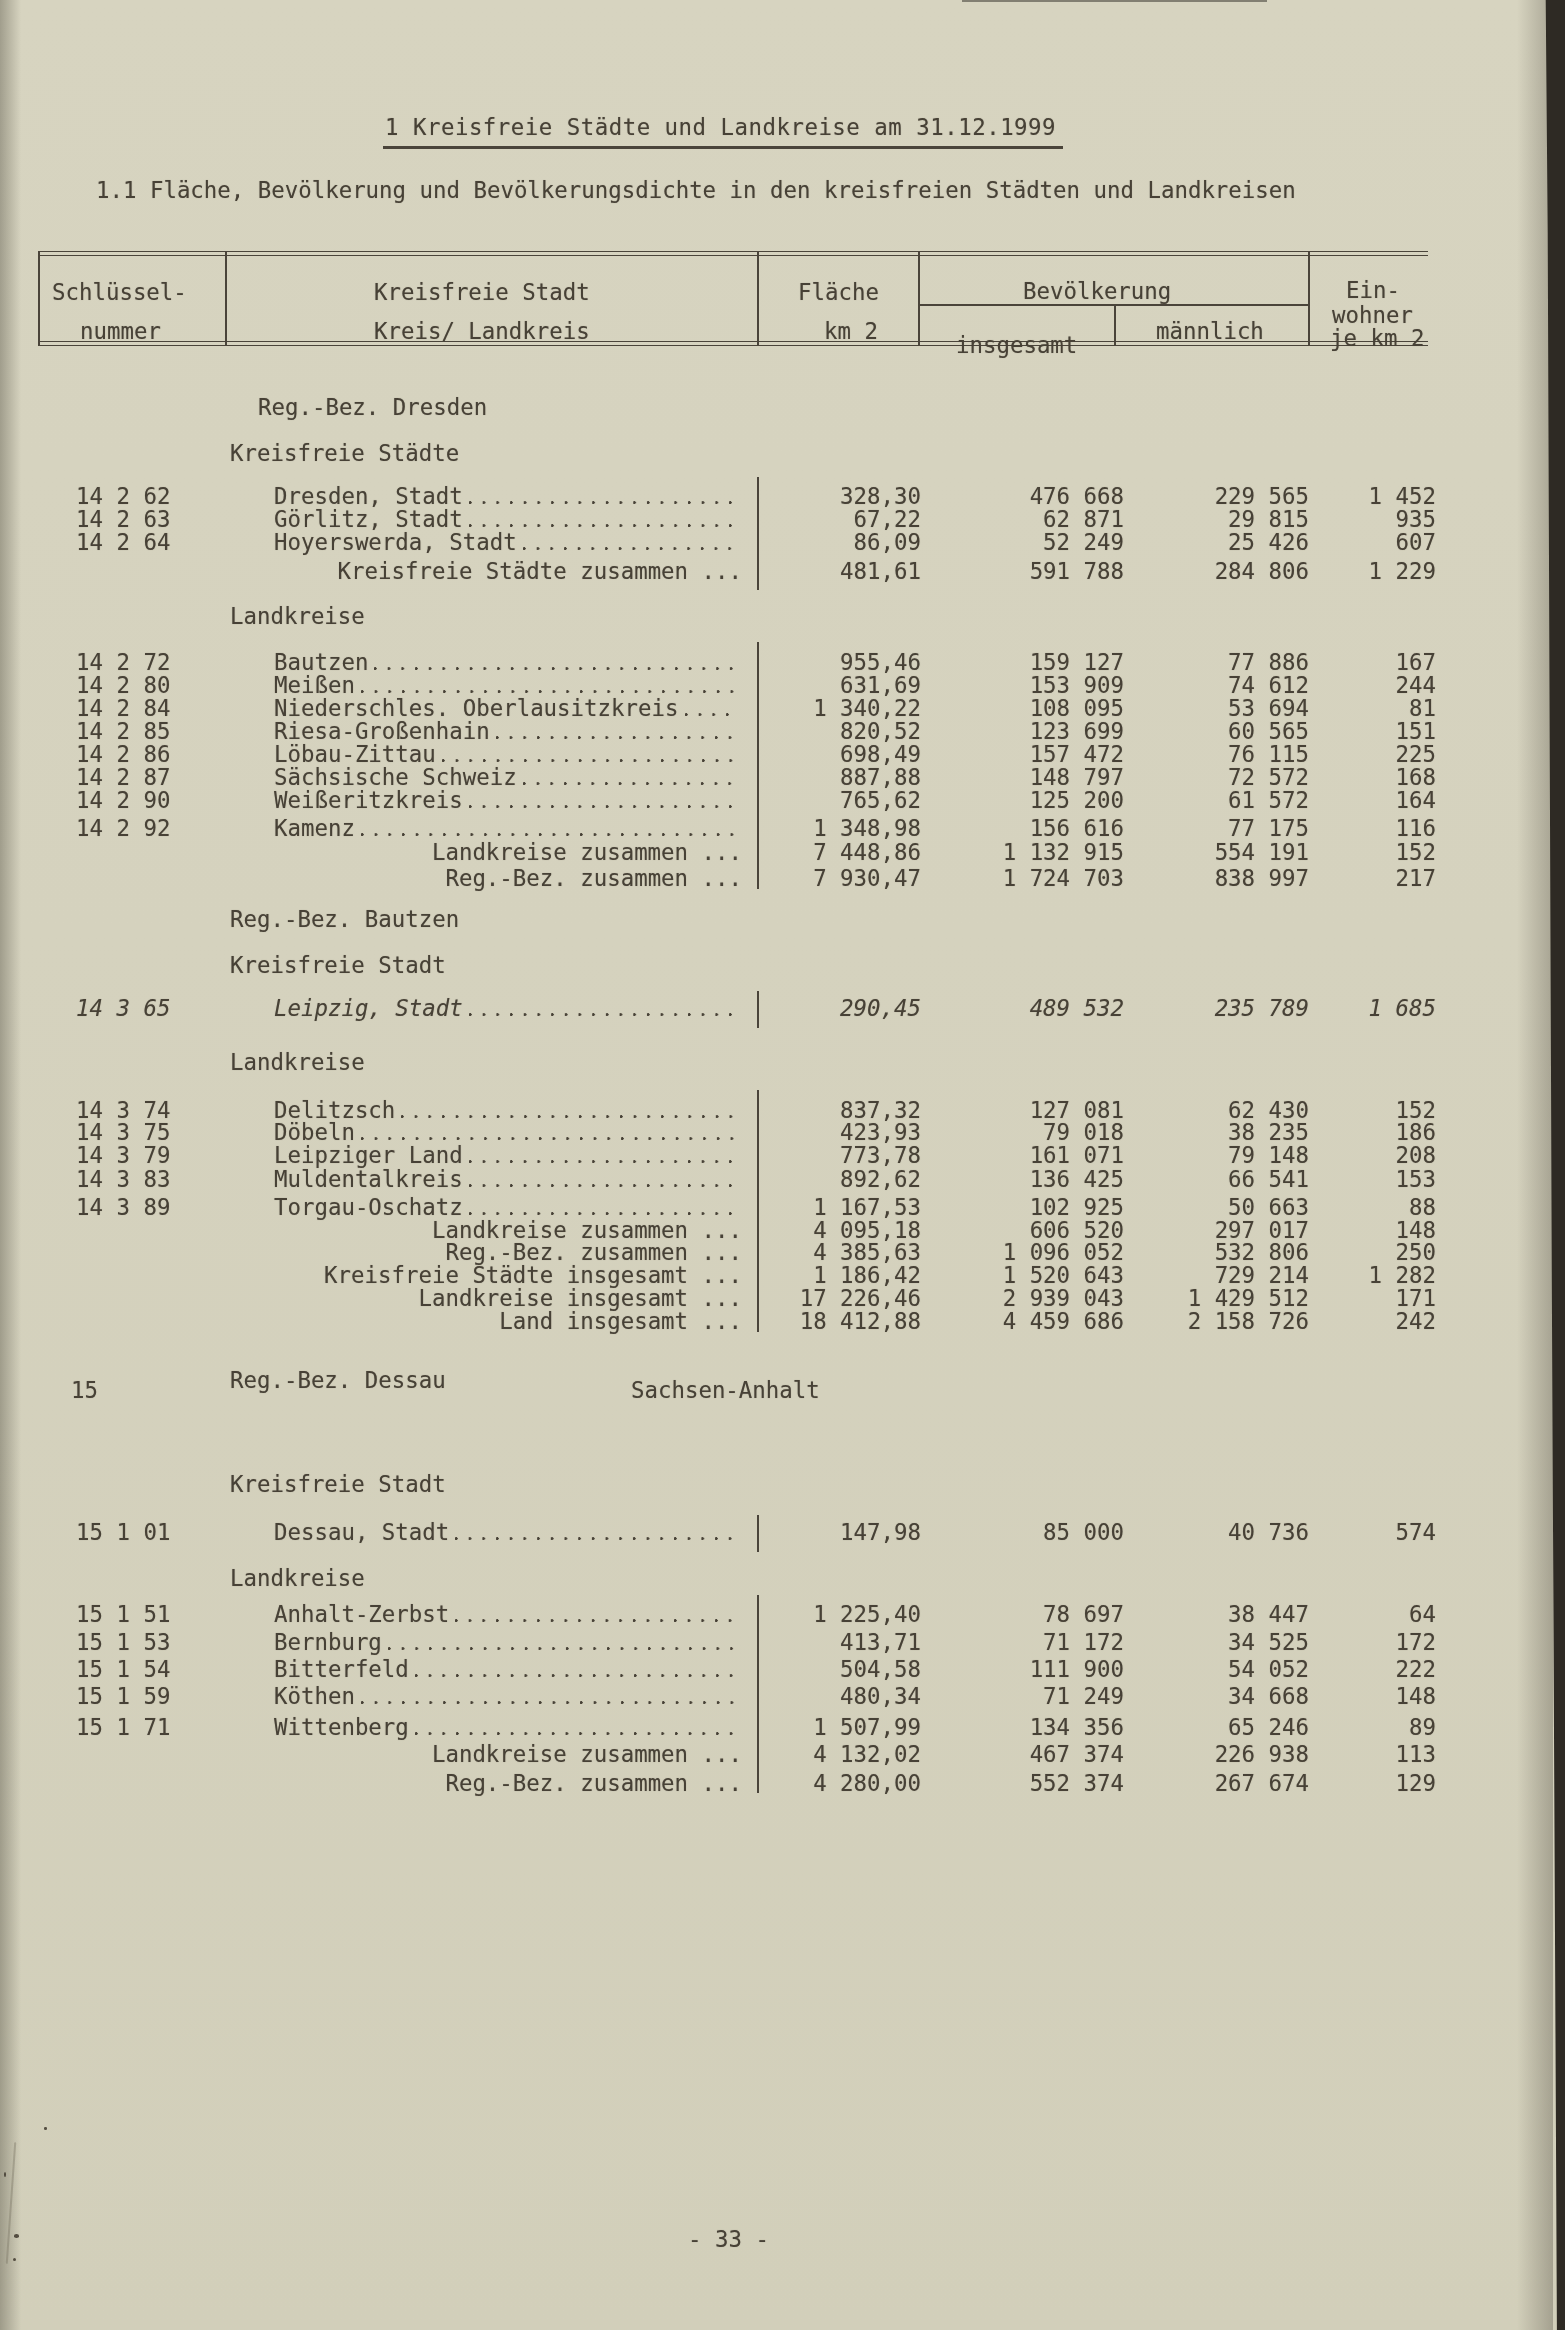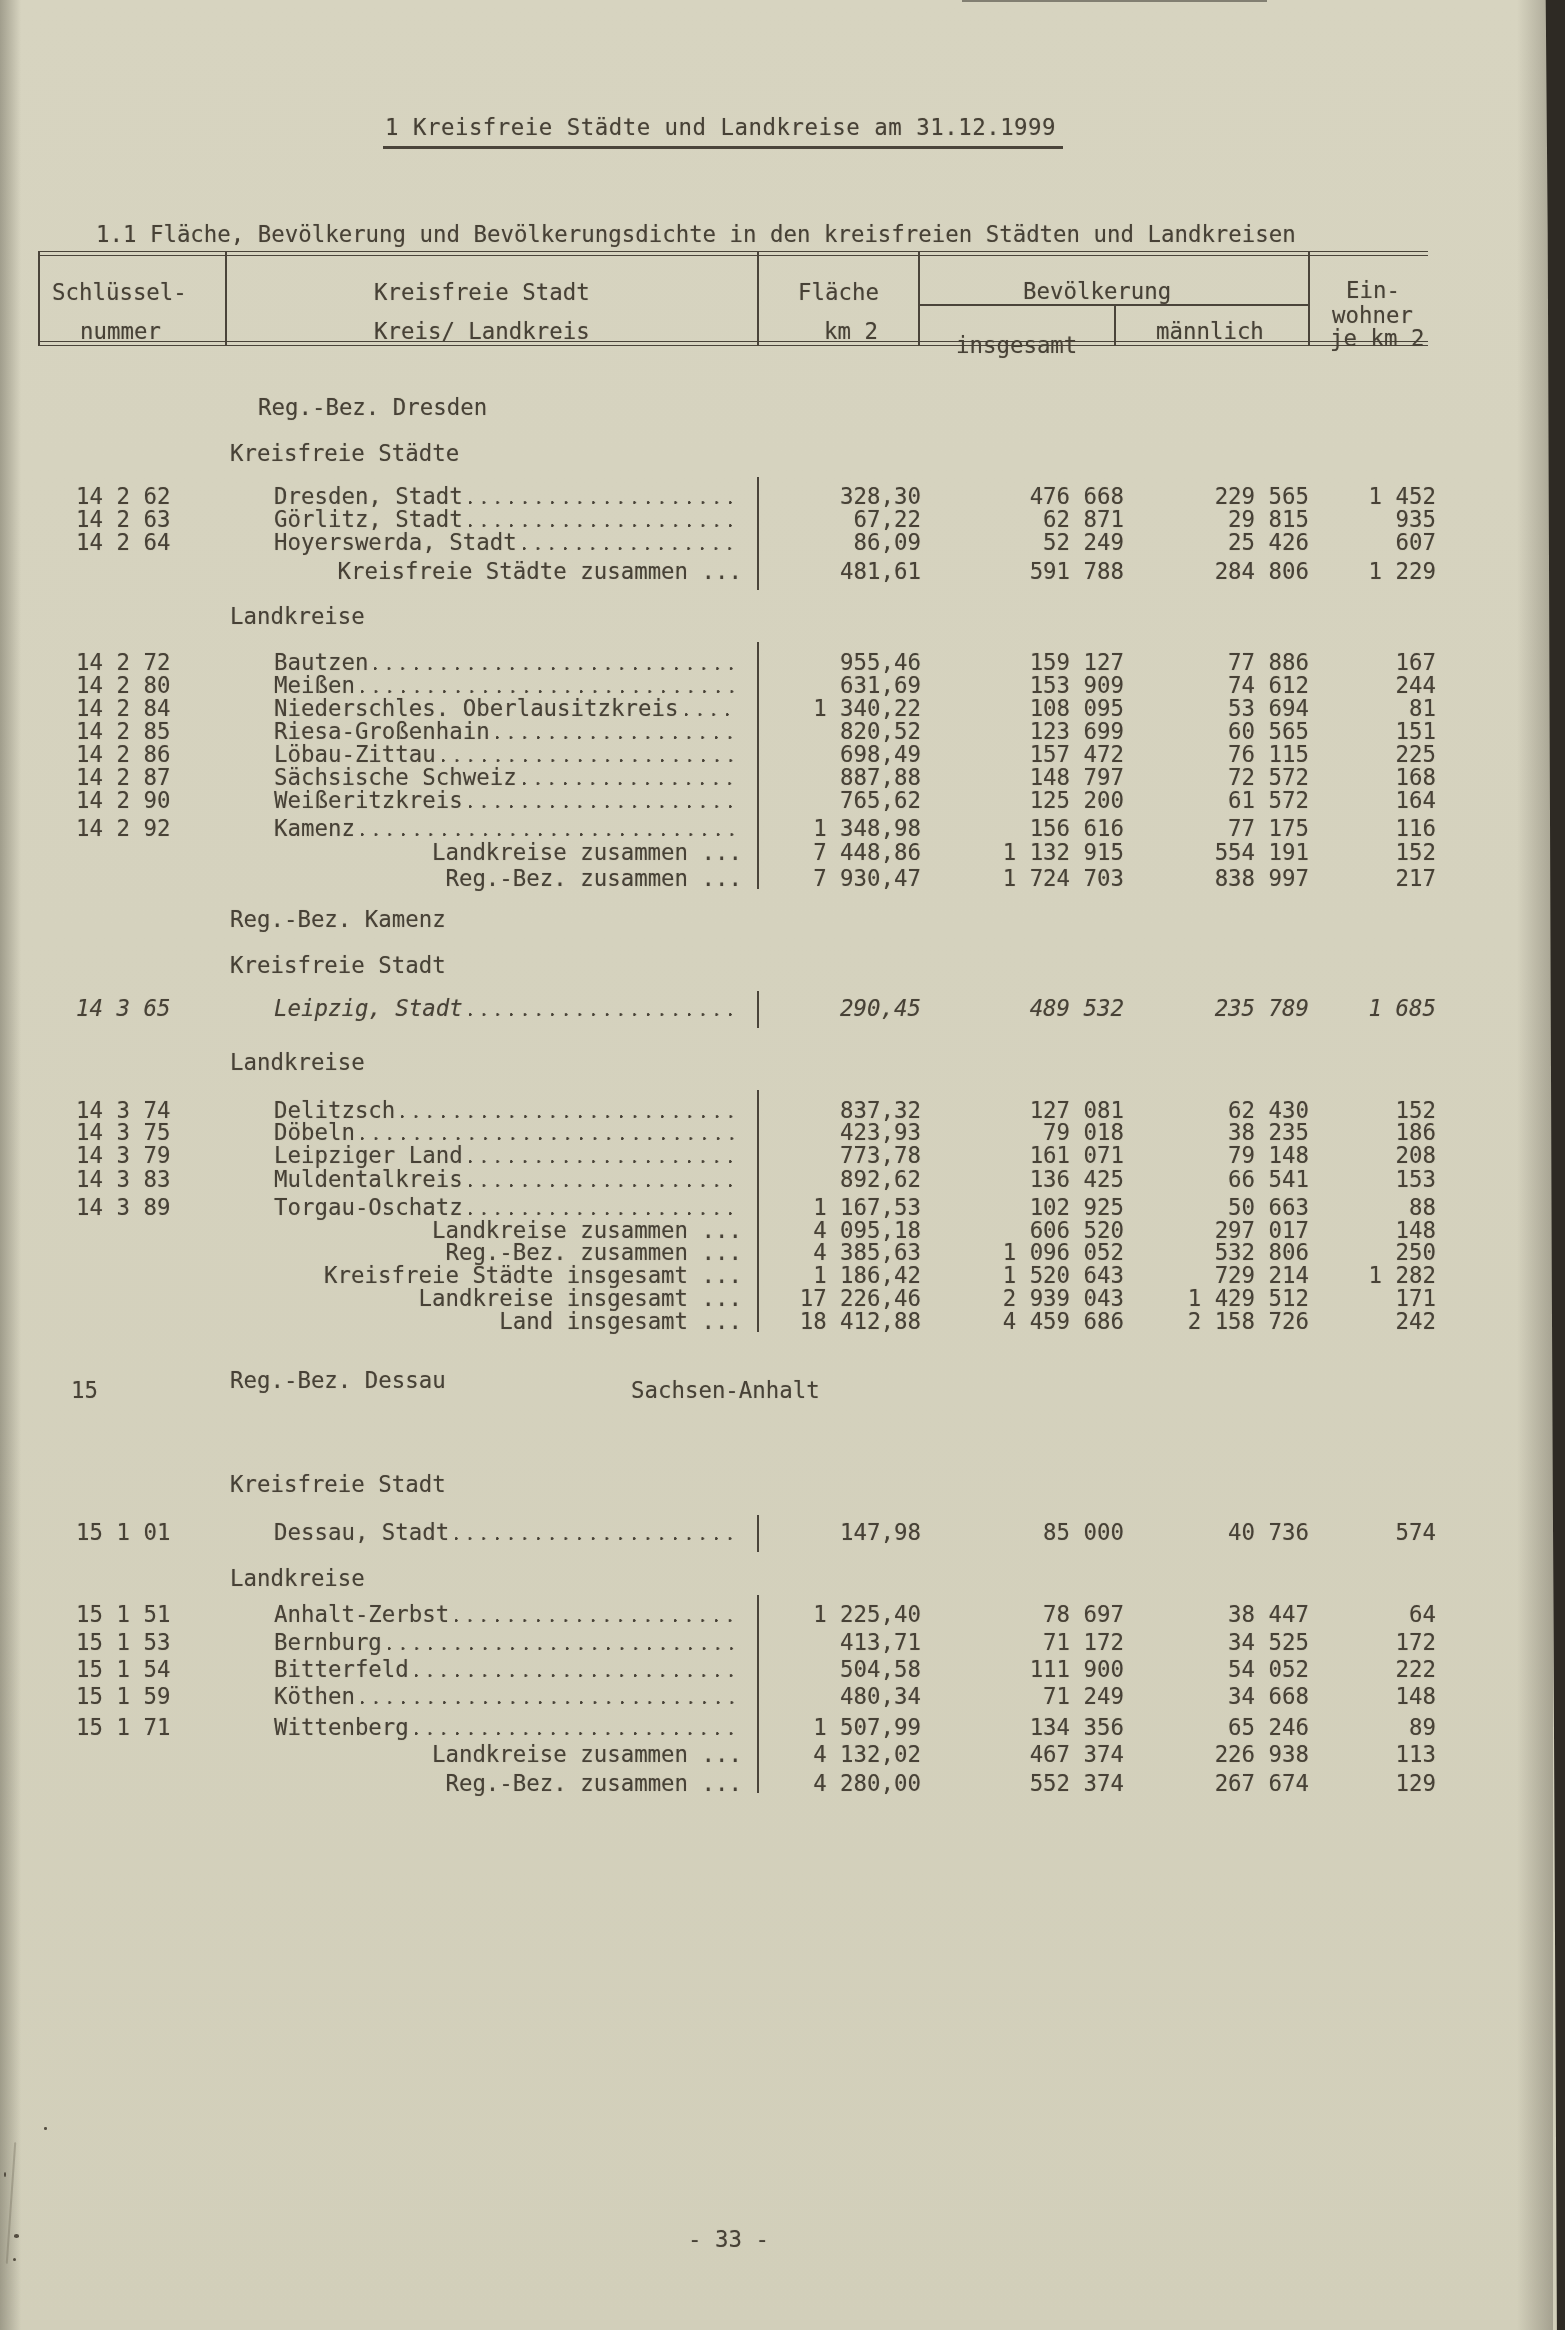--- a/index.html
+++ b/index.html
@@ -57,21 +57,21 @@
   <div class="right-black"></div>
   <div class="top-line"></div>
   <div class="crease"></div>
   <div class="speck" style="left:14.2px;top:2234px;width:4.6px;height:3.6px;"></div>
   <div class="speck" style="left:12.7px;top:2258px;width:3.1px;height:3.1px;"></div>
   <div class="speck" style="left:44px;top:2127px;width:2.5px;height:2.5px;"></div>
   <div class="speck" style="left:4.1px;top:2172px;width:2px;height:5.1px;"></div>
 
   <div class="txt" style="left:385px;top:116px;letter-spacing:0.5px;">1 Kreisfreie Städte und Landkreise am 31.12.1999</div>
   <div class="sline" style="left:383px;top:146px;width:680px;height:2.5px;"></div>
-  <div class="txt" style="left:96px;top:179px;margin-top:44px;">1.1 Fläche, Bevölkerung und Bevölkerungsdichte in den kreisfreien Städten und Landkreisen</div>
+  <div class="txt" style="left:96px;top:179px;">1.1 Fläche, Bevölkerung und Bevölkerungsdichte in den kreisfreien Städten und Landkreisen</div>
 
   <div class="dline" style="left:38px;top:251px;width:1390px;"></div>
   <div class="dline" style="left:38px;top:341px;width:1390px;"></div>
   <div class="sline" style="left:918px;top:304px;width:390px;height:1.5px;"></div>
   <div class="vline" style="left:38px;top:251px;height:94px;"></div>
   <div class="vline" style="left:225px;top:251px;height:94px;"></div>
   <div class="vline" style="left:757px;top:251px;height:94px;"></div>
   <div class="vline" style="left:918px;top:251px;height:94px;"></div>
   <div class="vline" style="left:1114px;top:305px;height:40px;"></div>
   <div class="vline" style="left:1308px;top:251px;height:94px;"></div>
@@ -243,21 +243,21 @@
         <span class="cv cv3">152</span>
       </div>
       <div class="trow t-tot" style="top: 867px;">
         <span class="ctot">Reg.-Bez. zusammen ...</span>
         <span class="cv cv0">7 930,47</span>
         <span class="cv cv1">1 724 703</span>
         <span class="cv cv2">838 997</span>
         <span class="cv cv3">217</span>
       </div>
       <div class="trow t-sec" style="top: 908px;">
-        <span class="chead">Reg.-Bez. Kamenz</span>
+        <span class="chead">Reg.-Bez. Bautzen</span>
       </div>
       <div class="trow t-sub" style="top: 954px;">
         <span class="chead">Kreisfreie Stadt</span>
       </div>
       <div class="trow t-row" style="top: 997px; font-style: italic;">
         <span class="ck">14 3 65</span>
         <span class="cname">
           <span class="nm">Leipzig, Stadt</span>
           <span class="leader"></span>
         </span>

